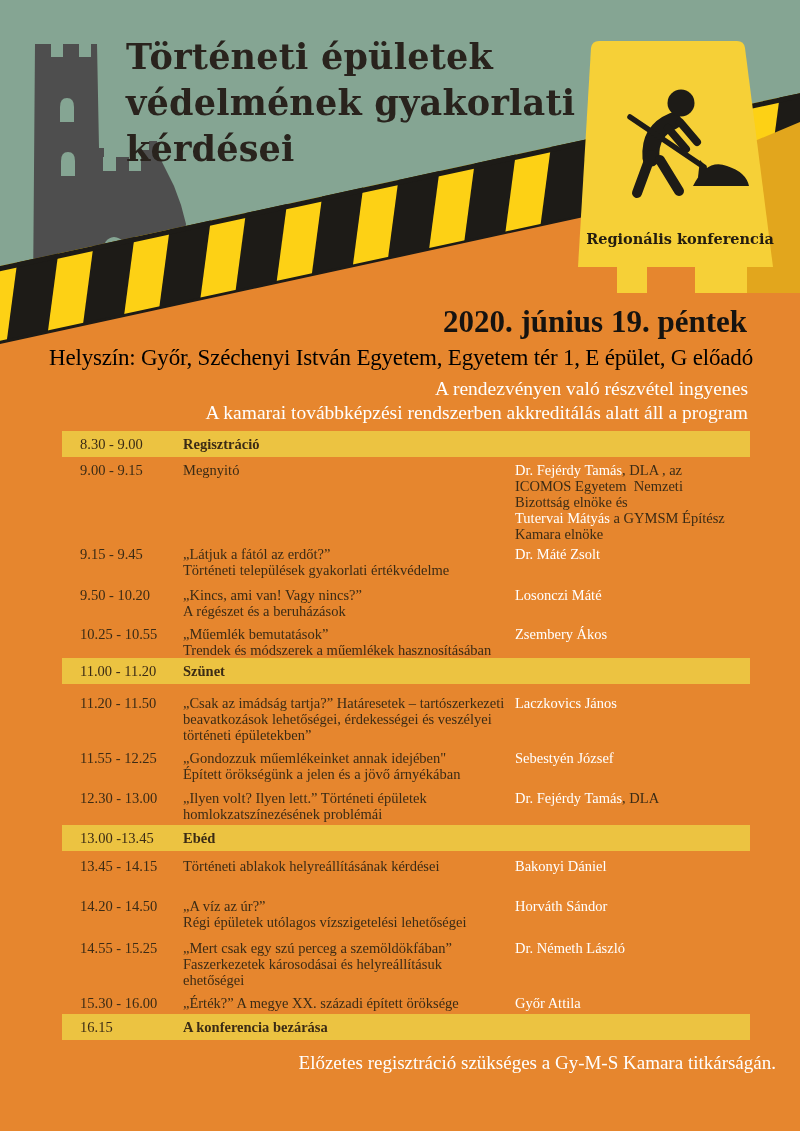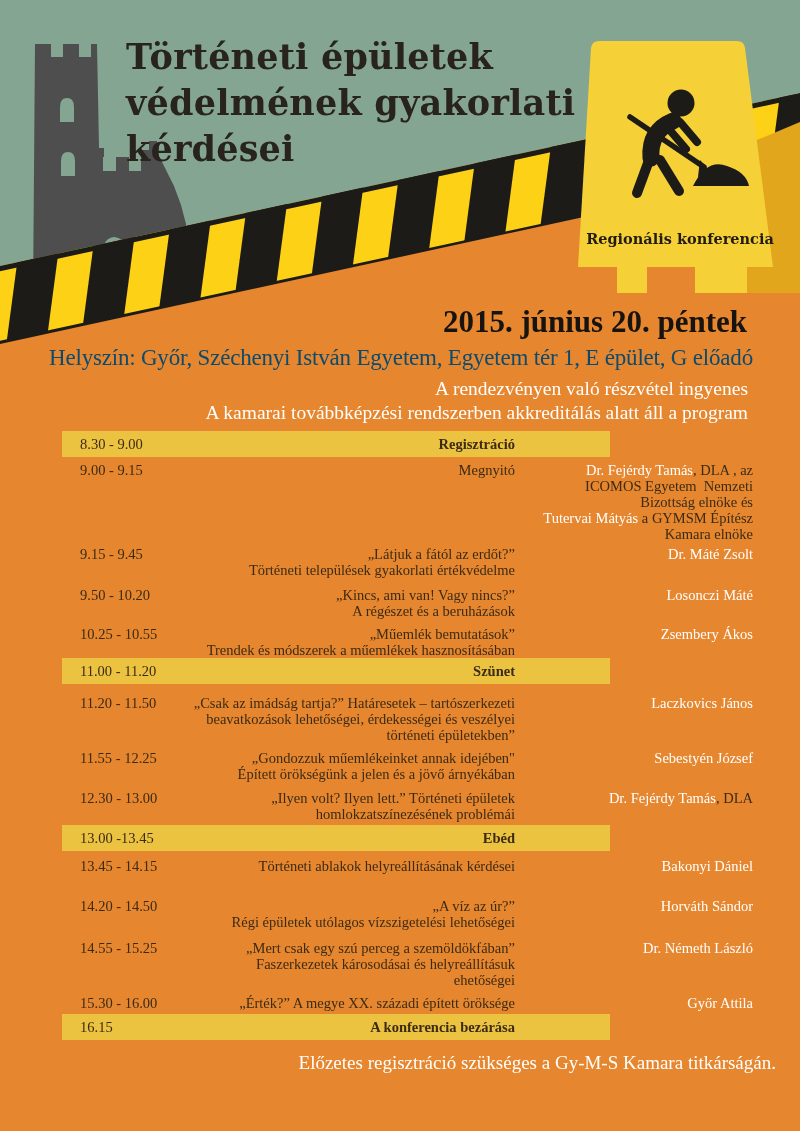--- a/index.html
+++ b/index.html
@@ -4,26 +4,26 @@
 <style>
   html,body{margin:0;padding:0;background:#888;}
   .poster{position:relative;width:800px;height:1131px;margin:0 auto;background:#e6862e;overflow:hidden;
           font-family:"Liberation Serif",serif;}
   .hdr-svg{position:absolute;left:0;top:0;}
   .title{position:absolute;left:126px;top:34px;width:480px;
          font-family:"DejaVu Serif",serif;font-weight:bold;font-size:35px;line-height:46px;
          color:#29231d;letter-spacing:.2px;}
   .date{position:absolute;top:305px;right:53px;font-weight:bold;font-size:31px;line-height:34px;
         color:#161310;white-space:nowrap;}
-  .location{position:absolute;top:345px;left:2px;right:0;text-align:center;color:#0c4a6e;
+  .location{position:absolute;top:345px;left:2px;right:0;text-align:center;color:#000000;
             font-size:23px;line-height:26px;white-space:nowrap;letter-spacing:-0.2px;}
   .note1{position:absolute;top:378px;right:52px;color:#fff;font-size:19.5px;line-height:22px;white-space:nowrap;}
   .note2{position:absolute;top:402px;right:52px;color:#fff;font-size:19.5px;line-height:22px;white-space:nowrap;}
   .footer{position:absolute;top:1052px;right:24px;color:#fff;font-size:19px;white-space:nowrap;}
-  .srow{position:absolute;left:62px;width:548px;font-size:14.5px;line-height:16px;color:#3b2b15;text-align:right;}
+  .srow{position:absolute;left:62px;width:688px;font-size:14.5px;line-height:16px;color:#3b2b15;}
   .srow .time{position:absolute;left:18px;top:0;white-space:nowrap;}
   .srow .stitle{position:absolute;left:121px;top:0;width:332px;}
   .srow .stitle div{white-space:pre-wrap;}
   .srow .speaker{position:absolute;left:453px;top:0;width:238px;font-family:Liberation Serif, serif;}
   .srow .speaker div{white-space:pre-wrap;}
   .srow.band{background:#ecc341;height:26px;}
   .srow.band .time{top:5px;}
   .srow.band .stitle{top:5px;font-weight:bold;}
   .seg-w{color:#ffffff;}
   .seg-d{color:#3b2b15;}
@@ -93,21 +93,21 @@
       <text x="680" y="244" text-anchor="middle" font-family="DejaVu Serif,serif" font-weight="bold" font-size="14.5" fill="#231c10">Regionális konferencia</text>
     </g>
   </svg>
 
   <div class="title">
     <div>Történeti épületek</div>
     <div>védelmének gyakorlati</div>
     <div>kérdései</div>
   </div>
 
-  <div class="date">2015. június 20. péntek</div>
+  <div class="date">2020. június 19. péntek</div>
   <div class="location">Helyszín: Győr, Széchenyi István Egyetem, Egyetem tér 1, E épület, G előadó</div>
   <div class="note1">A rendezvényen való részvétel ingyenes</div>
   <div class="note2">A kamarai továbbképzési rendszerben akkreditálás alatt áll a program</div>
 
   <div id="schedule">
       <div class="srow band" style="top: 431px;">
         <div class="time">8.30 - 9.00</div>
         <div class="stitle">
           <div>Regisztráció</div>
         </div>

